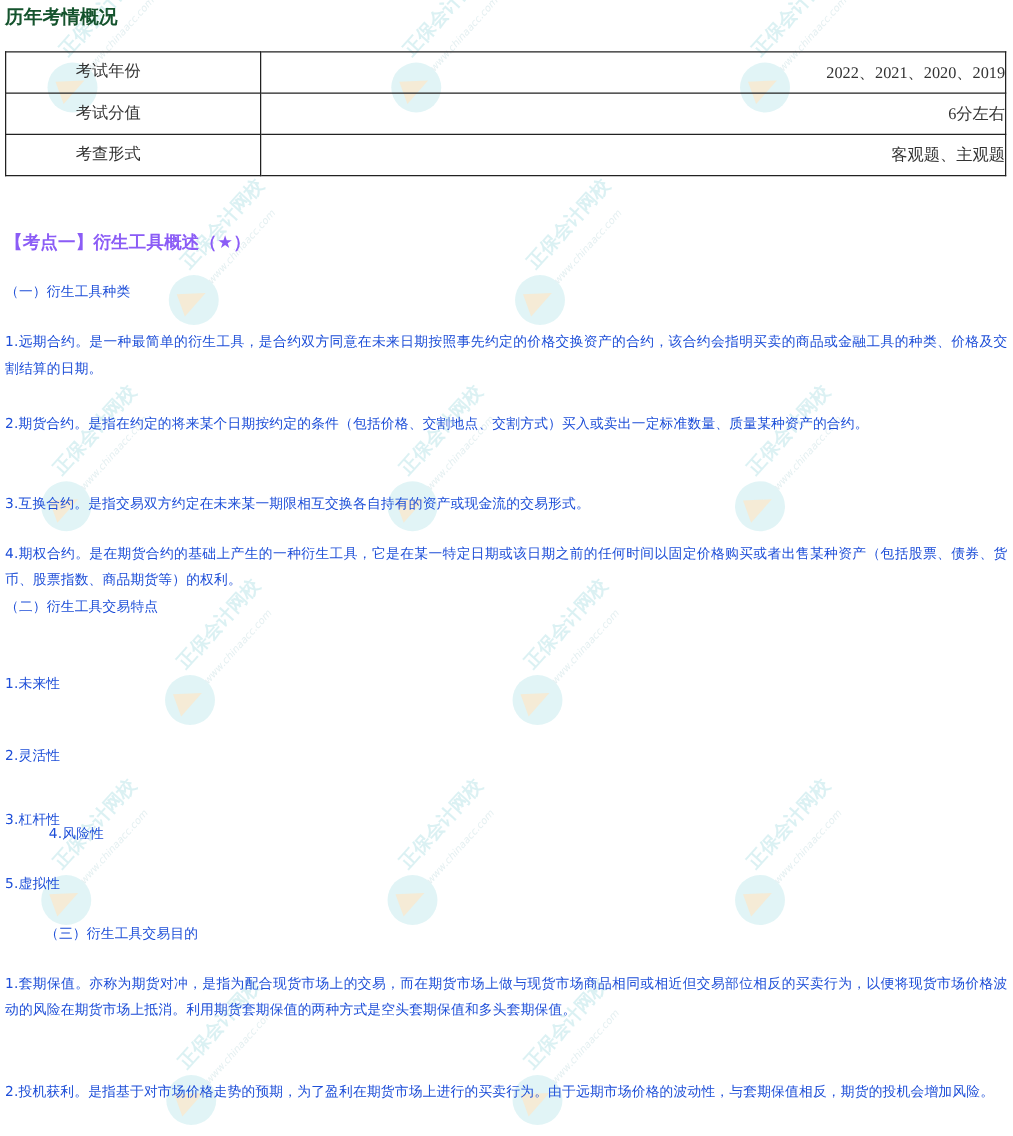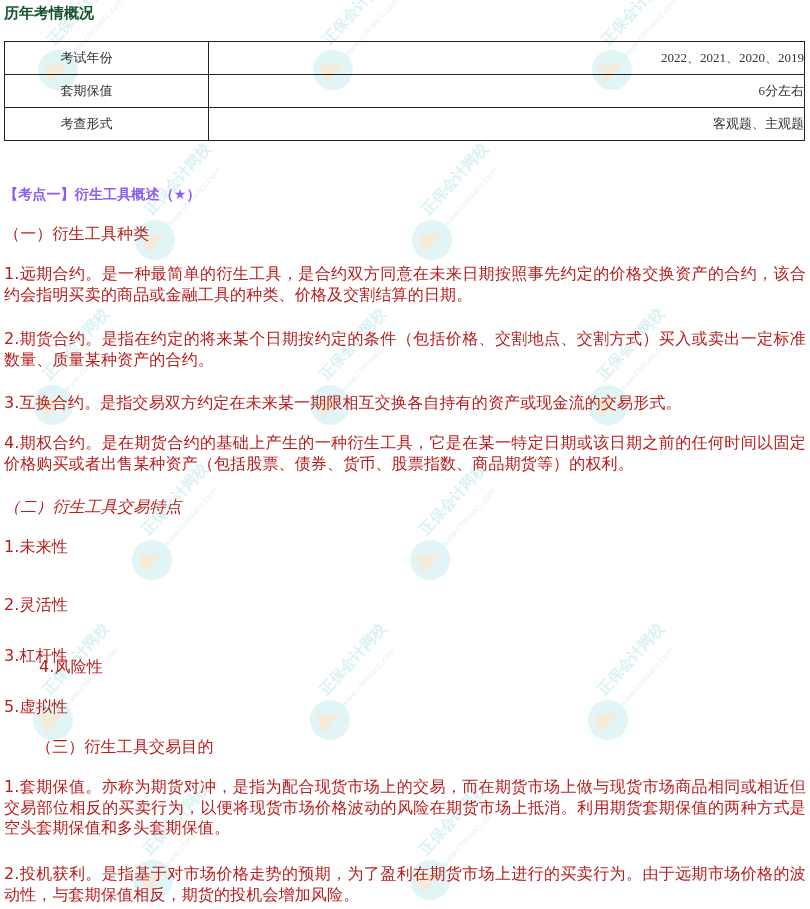--- a/index.html
+++ b/index.html
@@ -55,22 +55,22 @@
     }
     table.overview td.value {
       padding-left: 7px;
       text-align: right;
       font-family: Liberation Serif, serif;
     }
     .text {
       position: absolute;
       left: 4px;
       width: 802px;
-      font-size: 16px;
-      color: #b91c1c;
+      font-size: 11px;
+      color: #1d4ed8;
       line-height: 20.5px;
       text-align: justify;
       letter-spacing: 0.15px;
     }
     .heading {
       font-weight: bold;
       color: #8b5cf6;
       font-size: 14px;
     }
     .watermark {
@@ -221,39 +221,39 @@
 
   <div class="title">历年考情概况</div>
 
   <table class="overview">
     <tbody>
       <tr>
         <td class="label">考试年份</td>
         <td class="value">2022、2021、2020、2019</td>
       </tr>
       <tr>
-        <td class="label">套期保值</td>
+        <td class="label">考试分值</td>
         <td class="value">6分左右</td>
       </tr>
       <tr>
         <td class="label">考查形式</td>
         <td class="value">客观题、主观题</td>
       </tr>
     </tbody>
   </table>
 
   <div class="text heading" style="top:184px;">【考点一】衍生工具概述（★）</div>
 
   <div class="text" style="top:224px;">（一）衍生工具种类</div>
   <div class="text" style="top:264px;">1.远期合约。是一种最简单的衍生工具，是合约双方同意在未来日期按照事先约定的价格交换资产的合约，该合约会指明买卖的商品或金融工具的种类、价格及交割结算的日期。</div>
   <div class="text" style="top:329px;">2.期货合约。是指在约定的将来某个日期按约定的条件（包括价格、交割地点、交割方式）买入或卖出一定标准数量、质量某种资产的合约。</div>
   <div class="text" style="top:393px;">3.互换合约。是指交易双方约定在未来某一期限相互交换各自持有的资产或现金流的交易形式。</div>
   <div class="text" style="top:433px;">4.期权合约。是在期货合约的基础上产生的一种衍生工具，它是在某一特定日期或该日期之前的任何时间以固定价格购买或者出售某种资产（包括股票、债券、货币、股票指数、商品期货等）的权利。</div>
 
-  <div class="text" style="top:497px;font-style:italic;">（二）衍生工具交易特点</div>
+  <div class="text" style="top:476px;">（二）衍生工具交易特点</div>
   <div class="text" style="top:537px;">1.未来性</div>
   <div class="text" style="top:577px;margin-top:18px;">2.灵活性</div>
   <div class="text" style="top:646px;">3.杠杆性</div>
   <div class="text" style="top:657px;margin-left:35px;">4.风险性</div>
   <div class="text" style="top:697px;">5.虚拟性</div>
 
   <div class="text" style="top:737px;margin-left:32px;">（三）衍生工具交易目的</div>
   <div class="text" style="top:777px;">1.套期保值。亦称为期货对冲，是指为配合现货市场上的交易，而在期货市场上做与现货市场商品相同或相近但交易部位相反的买卖行为，以便将现货市场价格波动的风险在期货市场上抵消。利用期货套期保值的两种方式是空头套期保值和多头套期保值。</div>
   <div class="text" style="top:864px;">2.投机获利。是指基于对市场价格走势的预期，为了盈利在期货市场上进行的买卖行为。由于远期市场价格的波动性，与套期保值相反，期货的投机会增加风险。</div>
 

